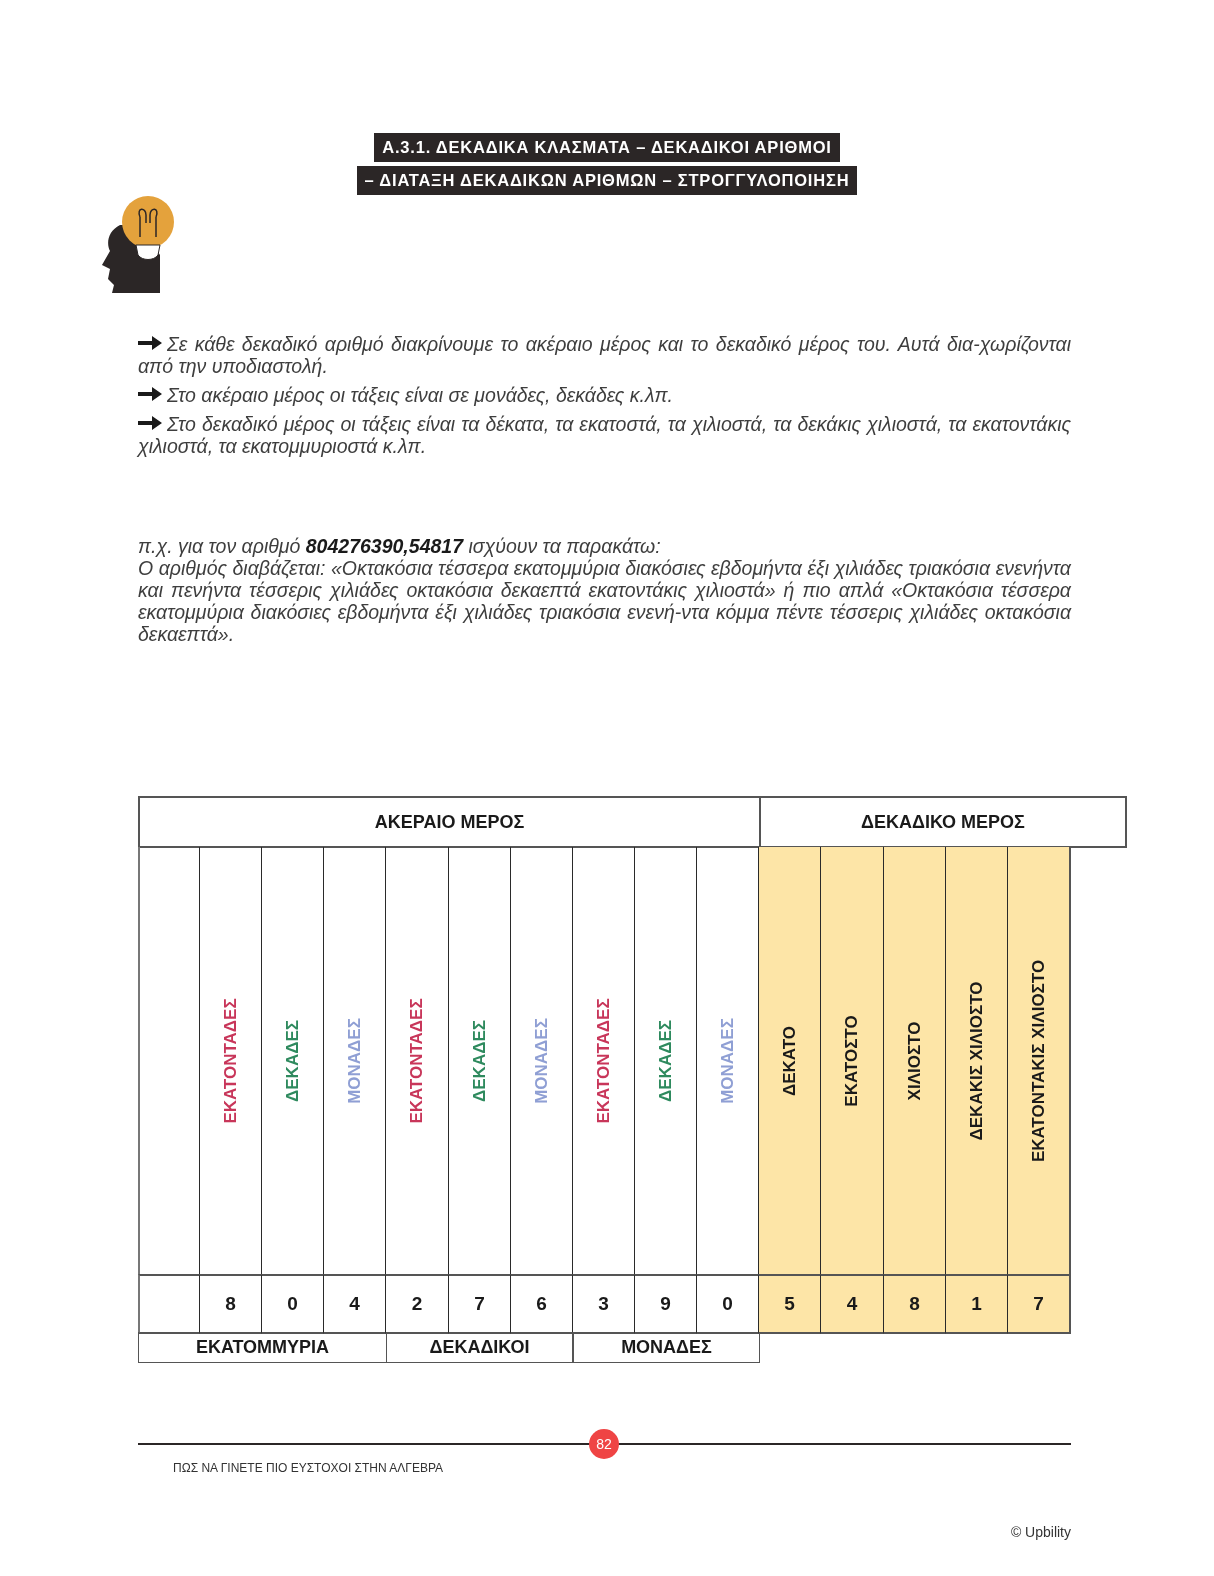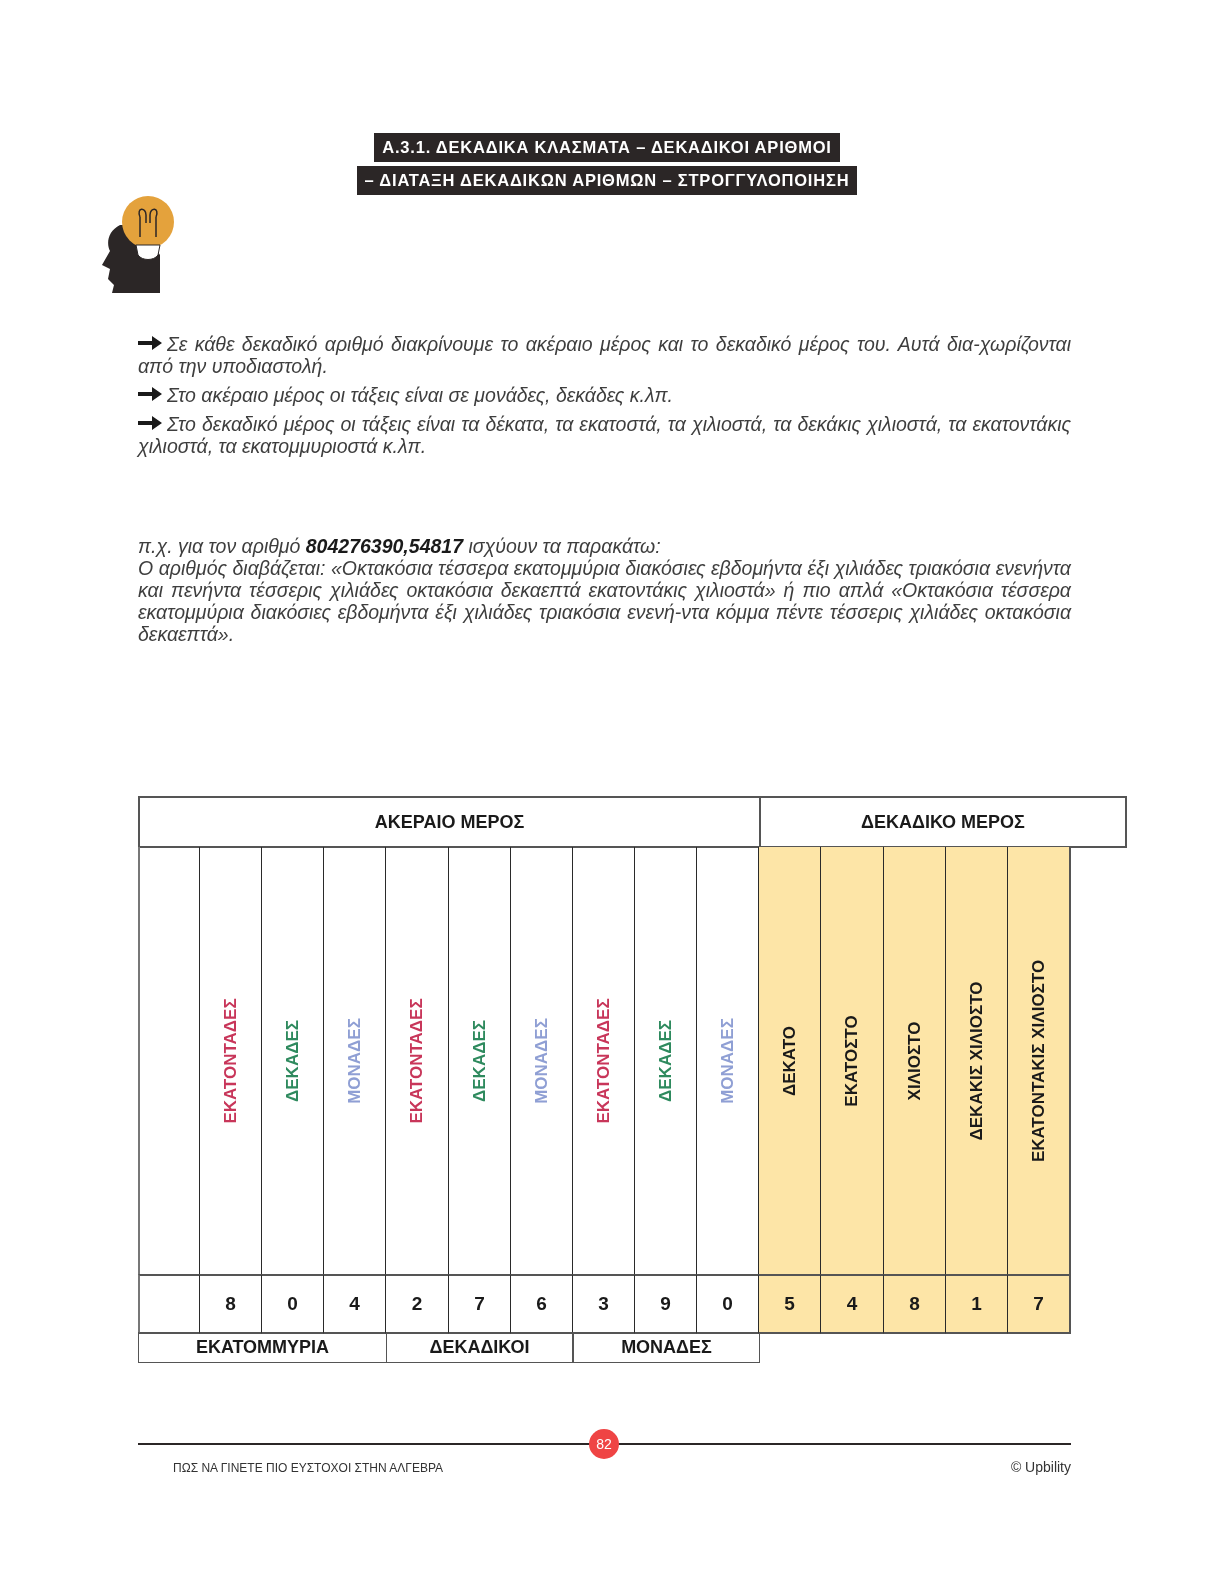--- a/index.html
+++ b/index.html
@@ -38,21 +38,21 @@
            display: flex; align-items: center; justify-content: center; font-weight: bold; font-size: 19px; color: #1a1a1a;
            border-top: 2px solid #555; border-bottom: 2px solid #555; }
   .dcell.yellow { background: #fde5a7; }
   .gcell { position: absolute; top: 536px; height: 31px; border: 1.5px solid #555; box-sizing: border-box; border-top: none;
            display: flex; align-items: center; justify-content: center; font-weight: bold; font-size: 18px; color: #1a1a1a; }
 
   .footer-line { position: absolute; left: 138px; top: 1443px; width: 933px; height: 1.5px; background: #2b2626; }
   .page-num { position: absolute; left: 589px; top: 1429px; width: 30px; height: 30px; border-radius: 50%;
               background: #ef4444; color: #fff; font-size: 14px; display: flex; align-items: center; justify-content: center; }
   .footer-left { position: absolute; left: 138px; top: 1461px; font-size: 12px; color: #333; margin-left: 35px; }
-  .footer-right { position: absolute; right: 143px; top: 1459px; font-size: 14px; color: #333; }
+  .footer-right { position: absolute; right: 143px; top: 1524px; font-size: 14px; color: #333; }
 </style>
 </head>
 <body>
 
 <div class="title-box" id="t1">
   <span class="title-line">Α.3.1. ΔΕΚΑΔΙΚΑ ΚΛΑΣΜΑΤΑ – ΔΕΚΑΔΙΚΟΙ ΑΡΙΘΜΟΙ</span>
 </div>
 <div class="title-box" id="t2">
   <span class="title-line">– ΔΙΑΤΑΞΗ ΔΕΚΑΔΙΚΩΝ ΑΡΙΘΜΩΝ – ΣΤΡΟΓΓΥΛΟΠΟΙΗΣΗ</span>
 </div>

